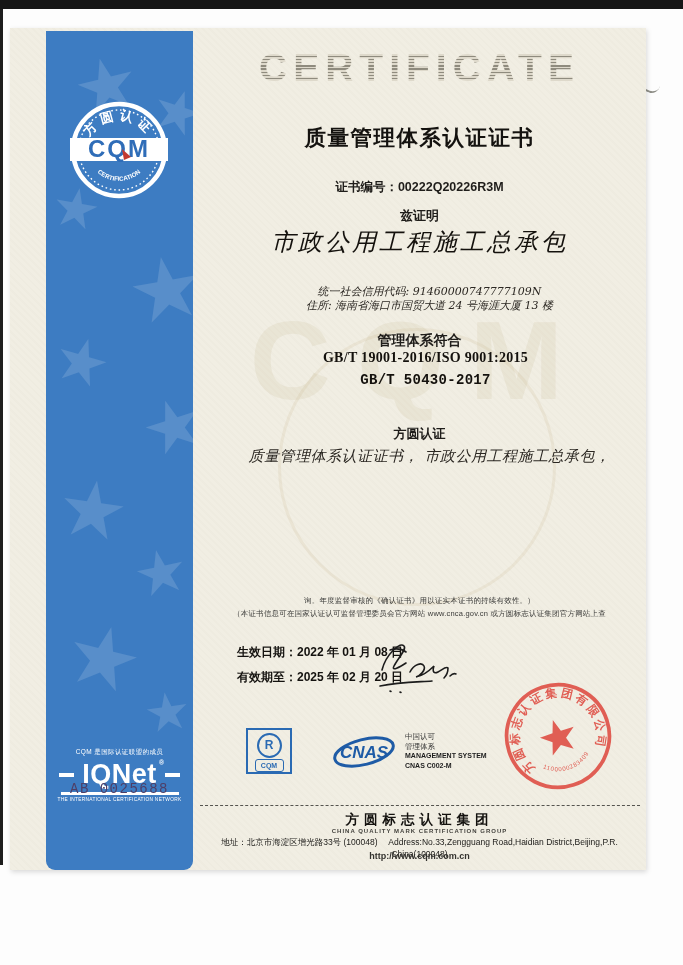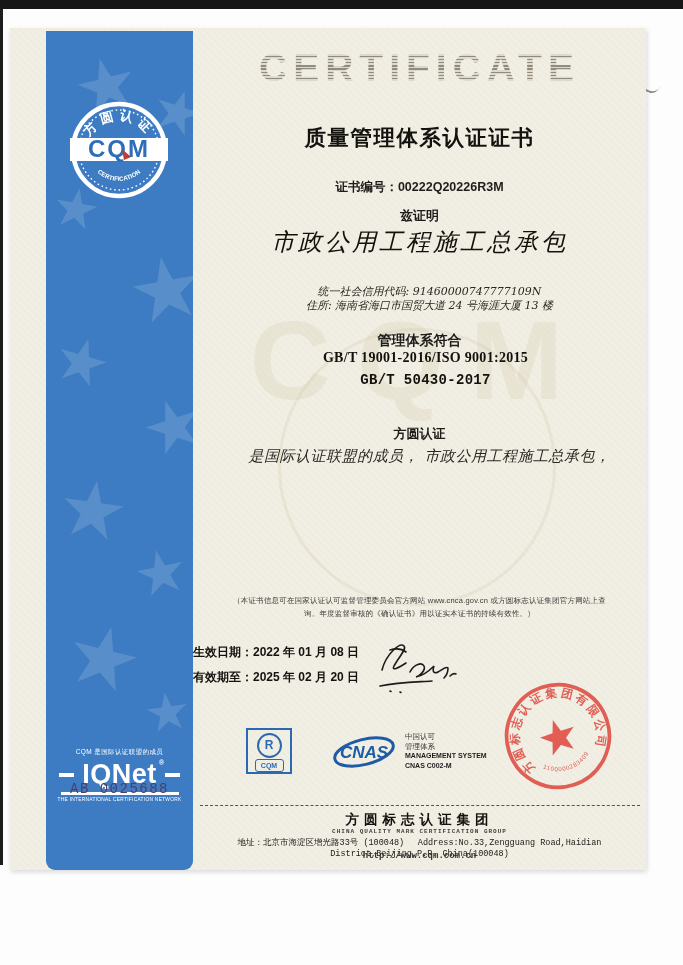--- a/index.html
+++ b/index.html
@@ -55,42 +55,42 @@
   .addr1{top:269.5px;font-size:11px;}
   .addr2{top:283px;font-size:11px;}
   .conform{top:304px;font-weight:bold;font-size:14px;}
   .std{font-family:"Liberation Serif",serif;font-weight:bold;font-size:14px;letter-spacing:.3px;color:#14110d;margin-left:12px;}
   .std1{top:322px;}
   .std2{top:344px;font-family:Liberation Mono, monospace;}
   .scope-head{top:397px;font-weight:bold;font-size:13px;}
   .scope1{top:419px;font-size:15px;letter-spacing:.5px;}
   .scope2{top:442px;font-size:15px;letter-spacing:.5px;}
   .note{top:566px;font-size:7.5px;line-height:13px;color:#3a3a38;letter-spacing:.2px;}
-  .dates{left:269px;right:auto;top:612px;text-align:left;font-weight:bold;font-size:12px;line-height:25px;color:#14120f;}
+  .dates{left:269px;right:auto;top:612px;text-align:left;font-weight:bold;font-size:12px;line-height:25px;color:#14120f;padding-left:44px;}
   .signature{left:72px;right:auto;top:608px;}
   .signature svg path{stroke:#1c1c1c;stroke-width:1.6;fill:none;stroke-linecap:round;}
 
   
   .seal{position:absolute;left:492px;top:652px;width:112px;height:112px;color:#df4f45;opacity:.9;
         transform:rotate(-18deg);}
 
   
   .cqm-square{position:absolute;left:236px;top:700px;width:46px;height:46px;border:2.5px solid #2a6ab3;
               box-sizing:border-box;text-align:center;}
   .cqm-circle{width:21px;height:21px;border:2px solid #2a6ab3;border-radius:50%;margin:3px auto 1px auto;
               font-weight:bold;font-size:12px;line-height:21px;color:#2a6ab3;}
   .cqm-tag{width:27px;height:11px;border:1.5px solid #2a6ab3;border-radius:3px;margin:0 auto;
            font-weight:bold;font-size:7px;line-height:11px;color:#2a6ab3;}
   .cnas-logo{position:absolute;left:322px;top:703px;}
   .cnas-text{position:absolute;left:395px;top:704px;text-align:left;font-size:7.5px;line-height:9.5px;color:#333;}
   .cnas-text .en{font-weight:bold;font-size:7px;color:#1d1d1d;}
 
   .dashline{position:absolute;left:190px;top:777px;width:440px;border-top:1.5px dashed #55544f;}
   .footer{position:absolute;left:183px;top:0;width:453px;height:842px;text-align:center;color:#222;}
-  .footer > div{position:absolute;left:0;right:0;font-family:Liberation Mono, monospace;}
+  .footer > div{position:absolute;left:0;right:0;}
   .group-cn{top:783px;font-weight:bold;font-size:13.5px;letter-spacing:5px;color:#14120f;}
   .group-en{top:800px;font-weight:bold;font-size:6px;letter-spacing:1px;color:#44433e;}
   .footer-addr{top:809px;font-size:8.5px;color:#22211e;}
   .footer-url{top:823px;font-weight:bold;font-size:9px;color:#33322e;}
 </style>
 </head>
 <body>
 
 <div class="scan">
   <div class="edge-top"></div>
@@ -153,24 +153,24 @@
       <div class="cert-title">质量管理体系认证证书</div>
       <div class="cert-no"><span>证书编号：</span><span>00222Q20226R3M</span></div>
       <div class="certify">兹证明</div>
       <div class="company">市政公用工程施工总承包</div>
       <div class="code kai">统一社会信用代码: 91460000747777109N</div>
       <div class="addr1 kai">住所: 海南省海口市国贸大道 24 号海涯大厦 13 楼</div>
       <div class="conform">管理体系符合</div>
       <div class="std std1">GB/T 19001-2016/ISO 9001:2015</div>
       <div class="std std2">GB/T 50430-2017</div>
       <div class="scope-head">方圆认证</div>
-      <div class="scope1 kai">是国际认证联盟的成员， 市政公用工程施工总承包，</div>
+      <div class="scope1 kai">质量管理体系认证证书， 市政公用工程施工总承包，</div>
       <div class="note">
+        <div>询。年度监督审核的《确认证书》用以证实本证书的持续有效性。）</div>
         <div>（本证书信息可在国家认证认可监督管理委员会官方网站 www.cnca.gov.cn 或方圆标志认证集团官方网站上查</div>
-        <div>询。年度监督审核的《确认证书》用以证实本证书的持续有效性。）</div>
       </div>
       <div class="dates">
         <div>生效日期：2022 年 01 月 08 日</div>
         <div>有效期至：2025 年 02 月 20 日</div>
       </div>
       <div class="signature">
         <svg width="100" height="62" viewBox="0 0 100 62">
           <path d="M12,34 C16,18 30,6 34,10 C37,13 28,22 24,30 C21,36 30,31 36,27"></path>
           <path d="M20,14 C26,12 32,13 36,16"></path>
           <path d="M40,36 C44,28 52,26 54,30 C56,34 50,40 46,41 C52,40 60,34 64,30 C62,36 64,38 68,36 C72,34 76,30 78,32 C78,36 76,40 74,42"></path>

